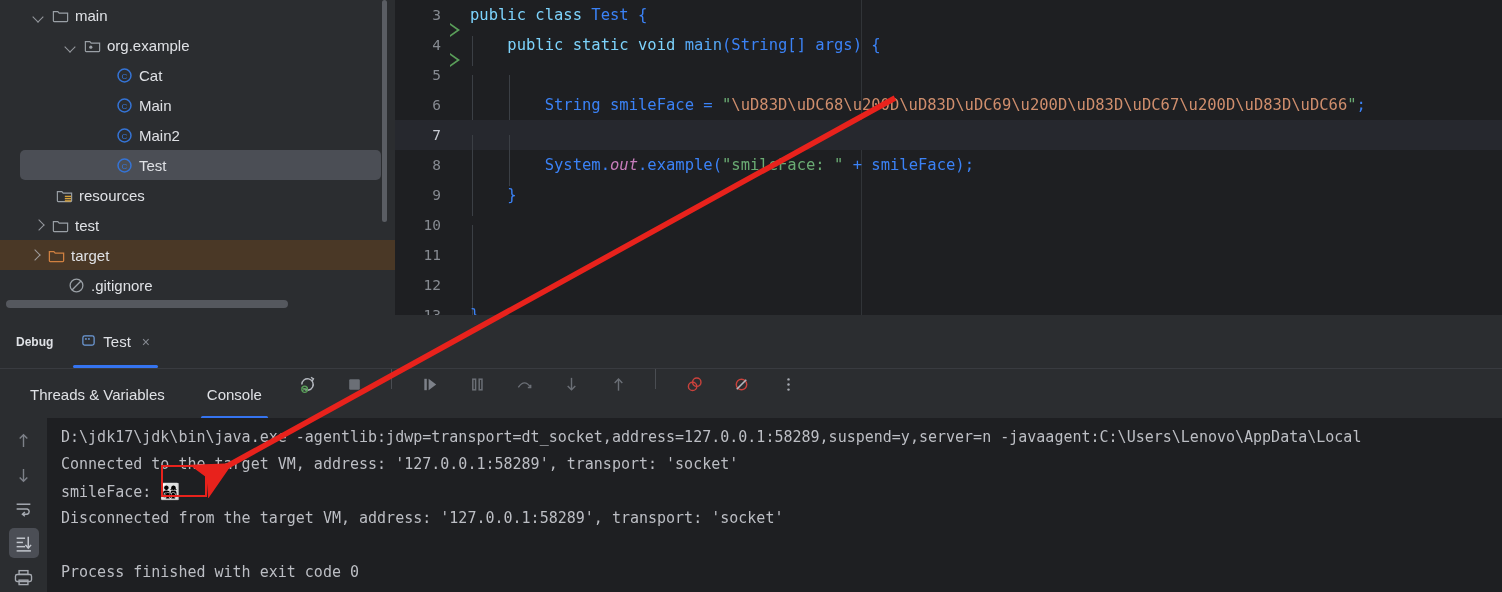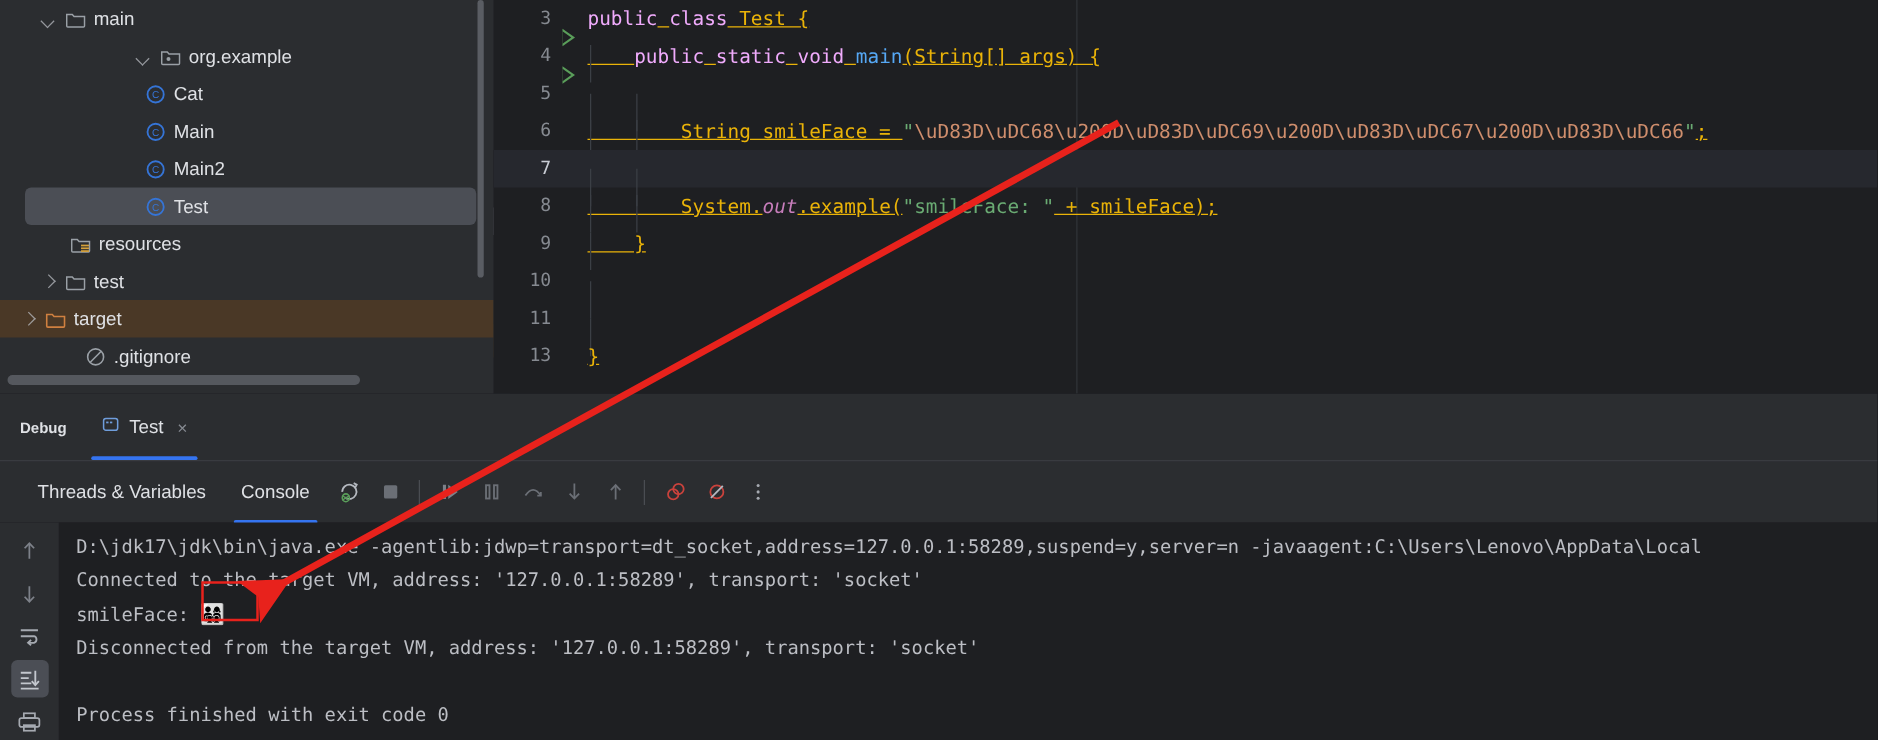--- a/index.html
+++ b/index.html
@@ -73,25 +73,25 @@
     content:""; position:absolute; left:4px; top:8px;
     border-left:10px solid transparent; border-top:7px solid transparent;
     border-bottom:7px solid transparent; border-left-color:#5a9e5a;
   }
   .runmark.on::after{
     content:""; position:absolute; left:4px; top:9.5px;
     border-left:7.5px solid #1e1f22; border-top:5px solid transparent;
     border-bottom:5px solid transparent;
   }
   .code { color:#bcbec4; position:relative; }
-  .k  { color:#f0abfc; }   
+  .k  { color:#7dd3fc; }   
   .m  { color:#56a8f5; }   
   .s  { color:#6aab73; }   
   .f  { color:#c77dbb; font-style:italic; } 
-  .t  { color:#eab308;text-decoration:underline; }
+  .t  { color:#3b82f6; }
   .esc{ color:#cf8e6d; }
 
   
   .iguide { position:absolute; top:0; width:1px; height:30px; background:#3b3f45; }
 
   
   .code-sep { position:absolute; left:466px; top:0; width:1px; height:315px; background:#313438; }
 
   
   .marker-strip { position:absolute; left:395px; top:0; width:13px; height:315px; background:#2b2d30; }
@@ -110,21 +110,21 @@
     position:relative; display:flex; align-items:center; gap:7px;
     height:53px; padding:0 10px; color:#dfe1e5; font-size:15px;
   }
   .debug-tab .under {
     position:absolute; left:2px; right:2px; bottom:0; height:3px; background:#3574f0; border-radius:2px;
   }
   .tab-close { color:#868a91; font-size:14px; margin-left:4px; }
 
   .debug-toolbar {
     position:relative; height:50px; background:#2b2d30;
-    display:flex; align-items:center; padding-left:16px; gap:0px;
+    display:flex; align-items:flex-start; padding-left:16px; gap:14px;
     border-top:1px solid #393b40;
   }
   .dtab {
     position:relative; height:50px; display:flex; align-items:center;
     padding:0 14px; color:#dfe1e5; font-size:15px;
   }
   .dtab .under { position:absolute; left:8px; right:8px; bottom:0; height:3px; background:#3574f0; border-radius:2px; }
   .tb-icon { width:30px; height:30px; display:flex; align-items:center; justify-content:center; margin-left:3px; }
   .tb-sep { width:1px; height:20px; background:#4a4d52; margin:0 7px; }
 
@@ -168,21 +168,21 @@
     <div class="tree-panel">
       <div id="tree-rows">
           <div class="tree-row" style="padding-left: 32px;">
             <span class="arrow down"></span>
             <span style="width: 7px; flex: 0 0 7px;"></span>
             <svg class="ticon" viewBox="0 0 16 16" width="17" height="17">
               <path d="M1.3 4.3 h4.2 l1.3 1.5 h7.9 v7.2 a0.8 0.8 0 0 1 -0.8 0.8 h-11.8 a0.8 0.8 0 0 1 -0.8 -0.8 z" fill="none" stroke="#9aa0a6" stroke-width="1.1"></path>
             </svg>
             <span class="tlabel">main</span>
           </div>
-          <div class="tree-row" style="padding-left: 64px; margin-left: 44px;">
+          <div class="tree-row" style="padding-left: 64px;">
             <span class="arrow down"></span>
             <span style="width: 7px; flex: 0 0 7px;"></span>
             <svg class="ticon" viewBox="0 0 16 16" width="17" height="17">
               <path d="M1.3 4.3 h4.2 l1.3 1.5 h7.9 v7.2 a0.8 0.8 0 0 1 -0.8 0.8 h-11.8 a0.8 0.8 0 0 1 -0.8 -0.8 z" fill="none" stroke="#9aa0a6" stroke-width="1.1"></path>
               <circle cx="6.4" cy="9.6" r="1.5" fill="#9aa0a6"></circle>
             </svg>
             <span class="tlabel">org.example</span>
           </div>
           <div class="tree-row" style="padding-left: 96px;">
             <span class="arrow"></span>
@@ -232,21 +232,21 @@
             <span class="tlabel">resources</span>
           </div>
           <div class="tree-row" style="padding-left: 32px;">
             <span class="arrow right"></span>
             <span style="width: 7px; flex: 0 0 7px;"></span>
             <svg class="ticon" viewBox="0 0 16 16" width="17" height="17">
               <path d="M1.3 4.3 h4.2 l1.3 1.5 h7.9 v7.2 a0.8 0.8 0 0 1 -0.8 0.8 h-11.8 a0.8 0.8 0 0 1 -0.8 -0.8 z" fill="none" stroke="#9aa0a6" stroke-width="1.1"></path>
             </svg>
             <span class="tlabel">test</span>
           </div>
-          <div class="tree-row target-hl" style="padding-left: 16px;">
+          <div class="tree-row target-hl" style="padding-left: 28px;">
             <span class="arrow right"></span>
             <span style="width: 7px; flex: 0 0 7px;"></span>
             <svg class="ticon" viewBox="0 0 16 16" width="17" height="17">
               <path d="M1.3 4.3 h4.2 l1.3 1.5 h7.9 v7.2 a0.8 0.8 0 0 1 -0.8 0.8 h-11.8 a0.8 0.8 0 0 1 -0.8 -0.8 z" fill="none" stroke="#d08040" stroke-width="1.2"></path>
             </svg>
             <span class="tlabel">target</span>
           </div>
           <div class="tree-row" style="padding-left: 48px;">
             <span class="arrow"></span>
             <span style="width: 7px; flex: 0 0 7px;"></span>
@@ -271,20 +271,21 @@
       <div id="editor-lines">
           <div class="ed-line"><span class="gutter">3</span><span class="runmark on"></span><span class="code"><span class="k">public</span><span class="t"> </span><span class="k">class</span><span class="t"> Test {</span></span></div>
           <div class="ed-line"><span class="gutter">4</span><span class="runmark on"></span><span class="code"><span class="t">    </span><span class="k">public</span><span class="t"> </span><span class="k">static</span><span class="t"> </span><span class="k">void</span><span class="t"> </span><span class="m">main</span><span class="t">(String[] args) {</span><span class="iguide" style="left: 2px;"></span></span></div>
           <div class="ed-line"><span class="gutter">5</span><span class="runmark"></span><span class="code"><span class="iguide" style="left: 2px;"></span><span class="iguide" style="left: 39.2px;"></span></span></div>
           <div class="ed-line"><span class="gutter">6</span><span class="runmark"></span><span class="code"><span class="t">        String smileFace = </span><span class="s">"</span><span class="esc">\uD83D\uDC68\u200D\uD83D\uDC69\u200D\uD83D\uDC67\u200D\uD83D\uDC66</span><span class="s">"</span><span class="t">;</span><span class="iguide" style="left: 2px;"></span><span class="iguide" style="left: 39.2px;"></span></span></div>
           <div class="ed-line cur"><span class="gutter">7</span><span class="runmark"></span><span class="code"><span class="iguide" style="left: 2px;"></span><span class="iguide" style="left: 39.2px;"></span></span></div>
           <div class="ed-line"><span class="gutter">8</span><span class="runmark"></span><span class="code"><span class="t">        System.</span><span class="f">out</span><span class="t">.example(</span><span class="s">"smileFace: "</span><span class="t"> + smileFace);</span><span class="iguide" style="left: 2px;"></span><span class="iguide" style="left: 39.2px;"></span></span></div>
           <div class="ed-line"><span class="gutter">9</span><span class="runmark"></span><span class="code"><span class="t">    }</span><span class="iguide" style="left: 2px;"></span></span></div>
           <div class="ed-line"><span class="gutter">10</span><span class="runmark"></span><span class="code"><span class="iguide" style="left: 2px;"></span></span></div>
           <div class="ed-line"><span class="gutter">11</span><span class="runmark"></span><span class="code"><span class="iguide" style="left: 2px;"></span></span></div>
+          <div class="ed-line"><span class="gutter">12</span><span class="runmark"></span><span class="code"><span class="iguide" style="left: 2px;"></span></span></div>
           <div class="ed-line"><span class="gutter">13</span><span class="runmark"></span><span class="code"><span class="t">}</span></span></div>
         </div>
     </div>
   </div>
 
   <div class="debug-panel">
 
     <div class="debug-header">
       <span class="debug-title">Debug</span>
       <div class="debug-tab">

